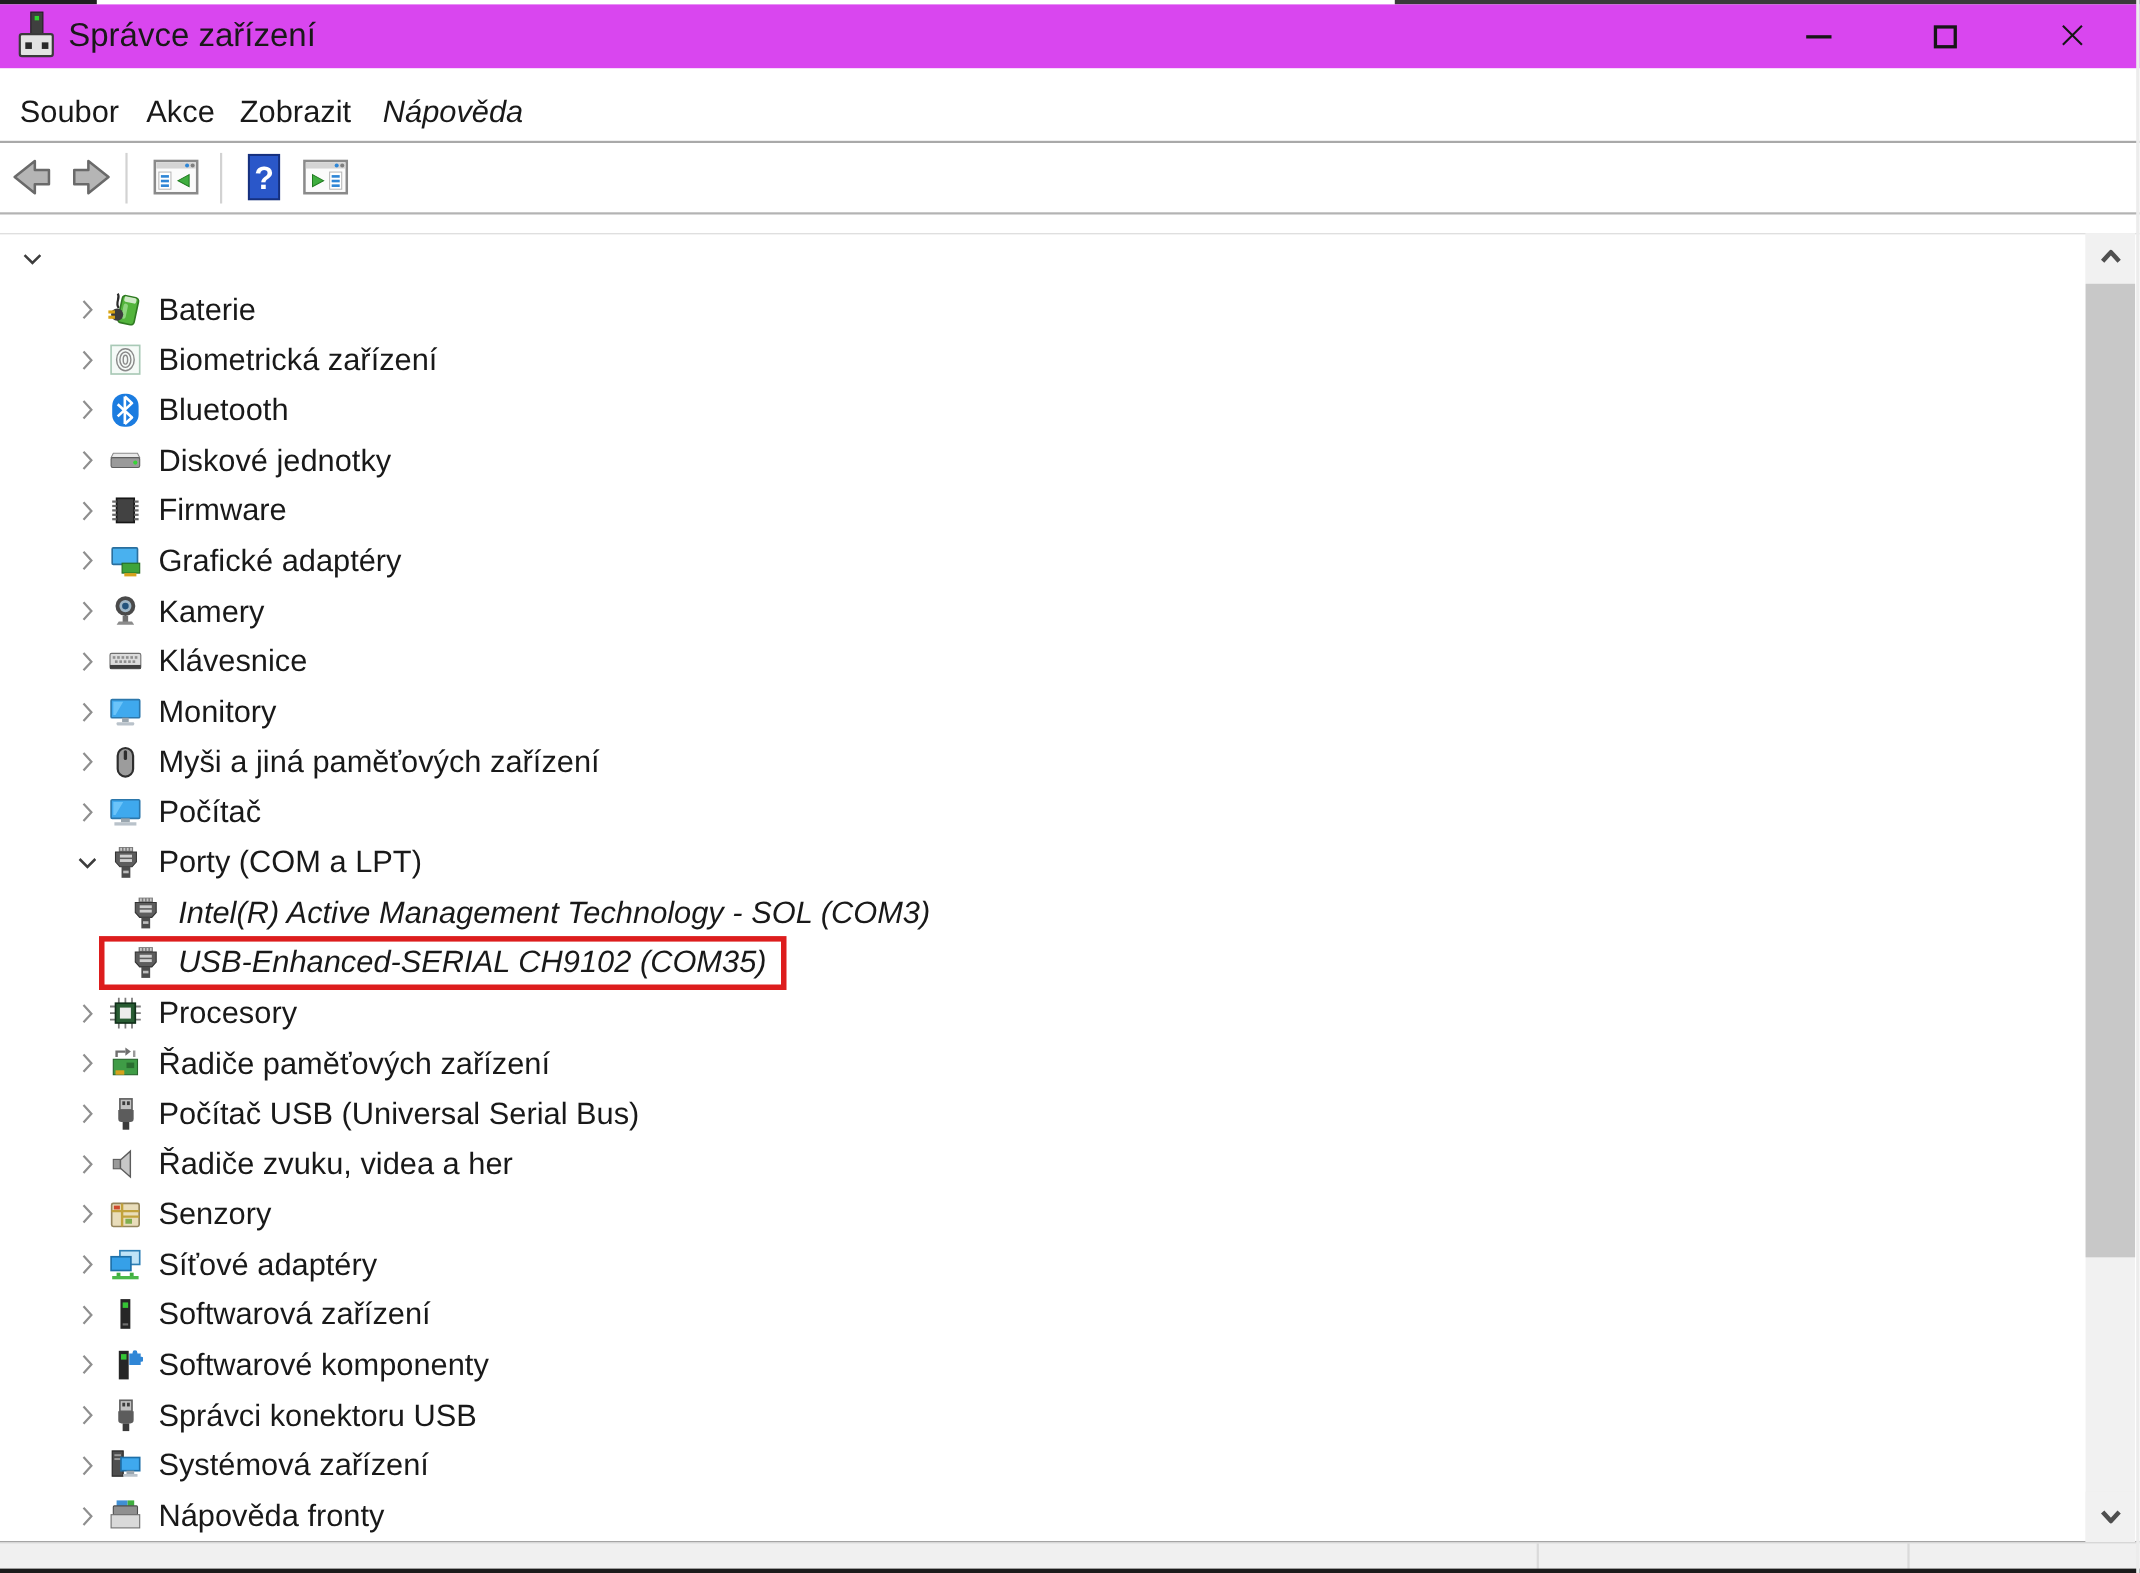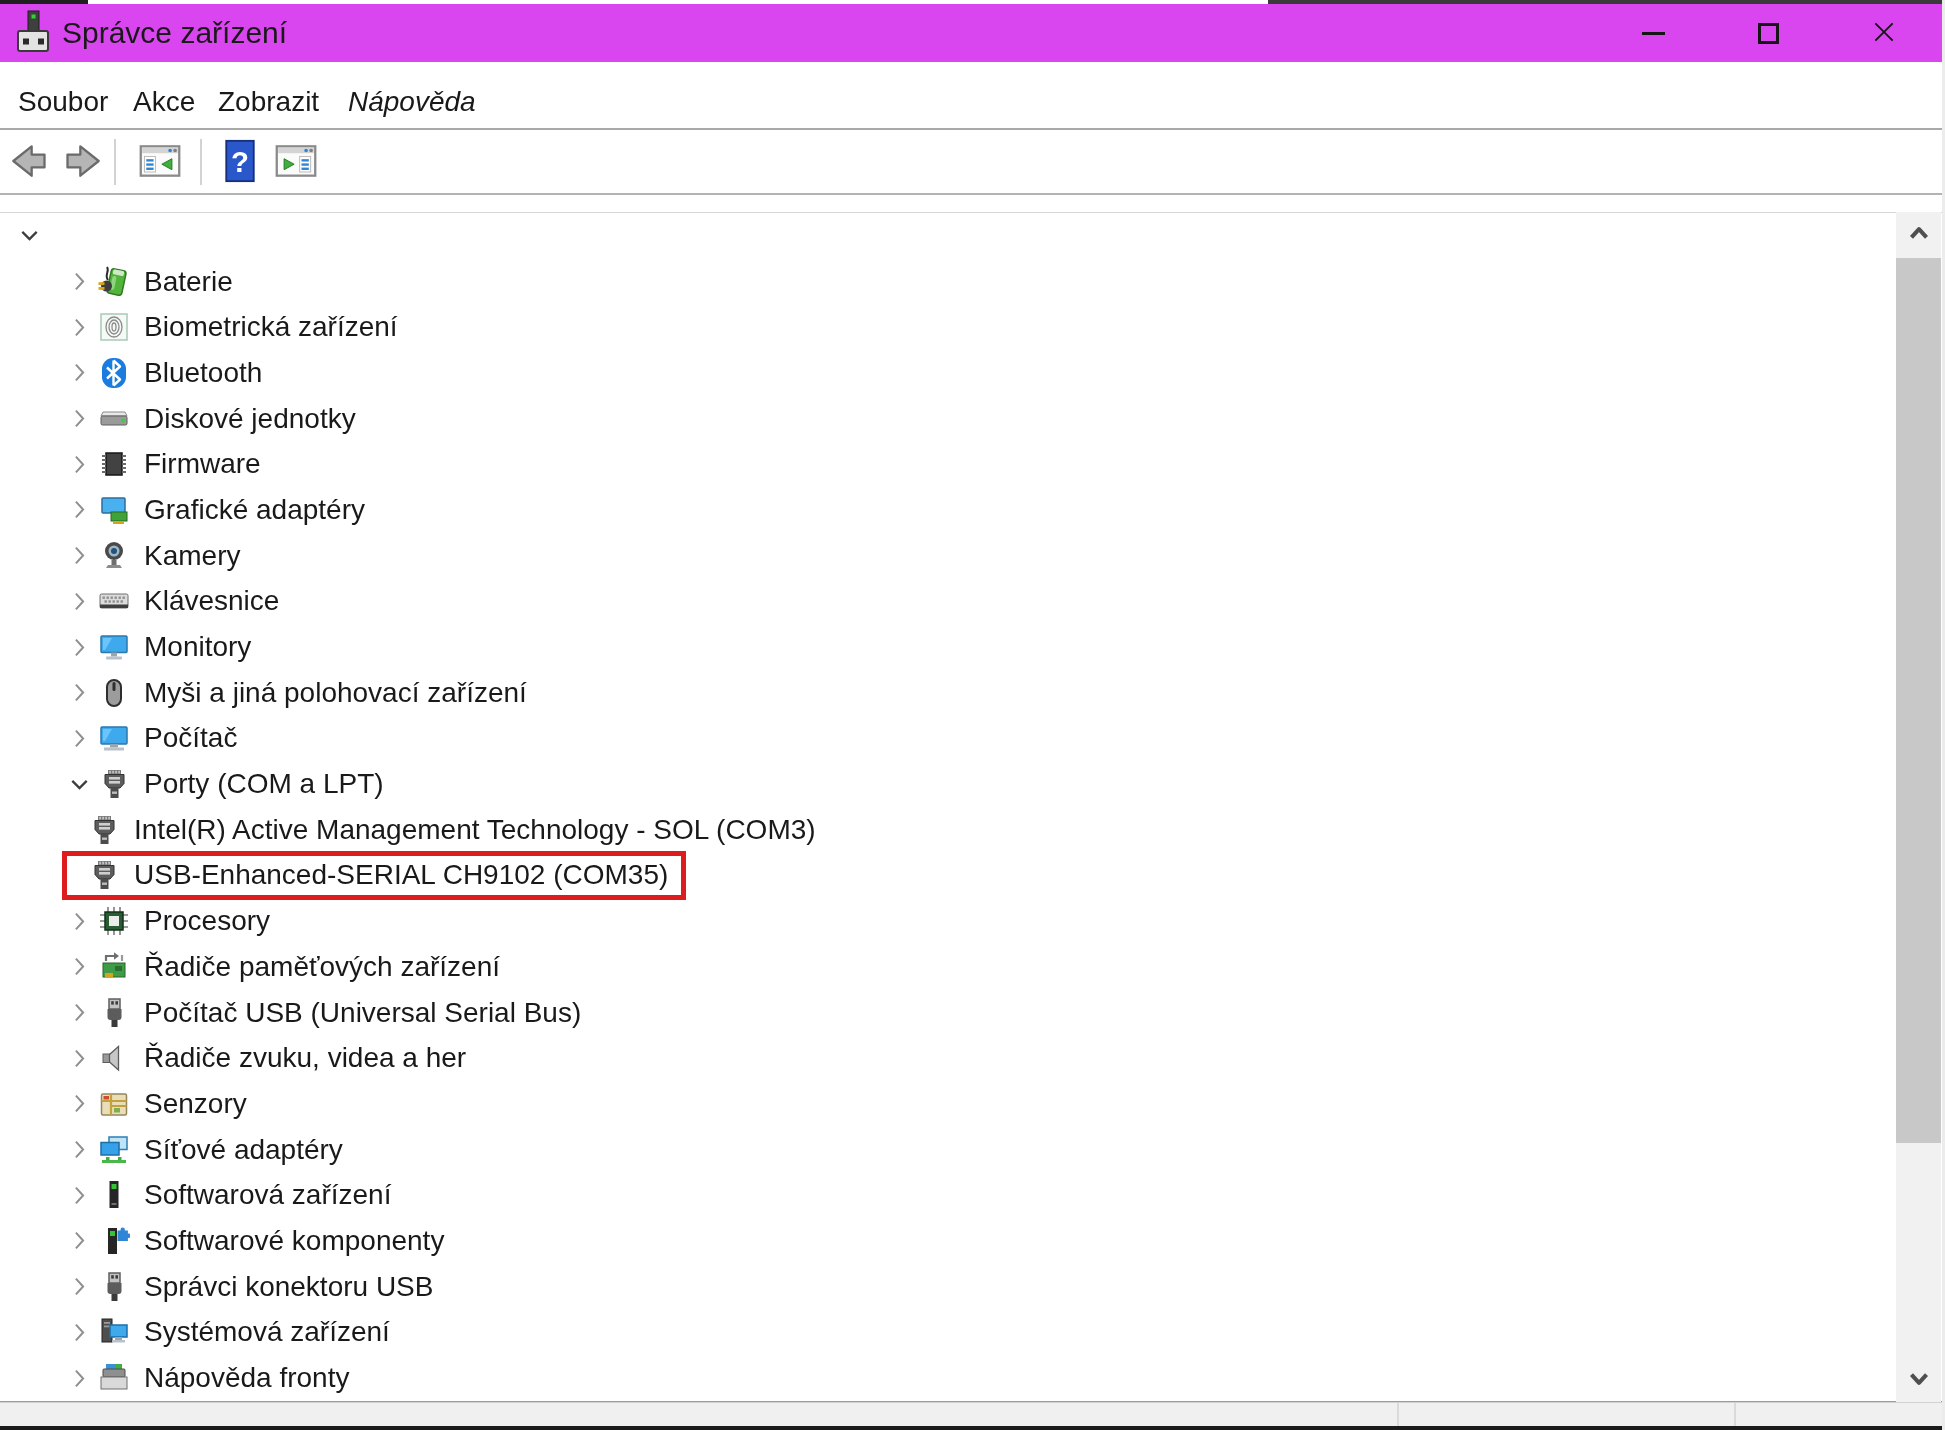--- a/index.html
+++ b/index.html
@@ -34,21 +34,21 @@
   .tb-btn svg{width:44px;height:44px;}
   .tb-0{left:4px;} .tb-1{left:60px;} .tb-2{left:136px;} .tb-3{left:216px;} .tb-4{left:272px;}
   .tb-sep{position:absolute;top:8px;width:2px;height:46px;background:#d2d2d2;}
   .tbs-0{left:114px;} .tbs-1{left:200px;}
   .toolbar-line{position:absolute;top:193px;left:0;right:0;height:2px;background:#b3b3b3;}
 
   
   .tree{position:absolute;top:212px;left:0;right:0;bottom:28px;background:#fff;overflow:hidden;
         border-top:1px solid #d7d7d7;border-bottom:1px solid #9c9c9c;box-sizing:border-box;}
   .tree-row{display:flex;align-items:center;height:45.7px;}
-  .lvl0{padding-left:12px;} .lvl1{padding-left:62px;text-align:right;} .lvl2{padding-left:86px;}
+  .lvl0{padding-left:12px;} .lvl1{padding-left:62px;text-align:right;} .lvl2{padding-left:114px;font-style:italic;}
   .chev{width:34px;height:34px;flex:none;display:flex;align-items:center;justify-content:center;}
   .chev svg{width:23px;height:23px;}
   .content{display:flex;align-items:center;height:100%;padding:0 14px 0 2px;position:relative;}
   .content.selected{background:#cce8ff;}
   .content.annotated::after{content:"";position:absolute;top:-2px;bottom:-2px;left:-24px;right:-4px;
         border:5px solid #dd1d1d;pointer-events:none;}
   .ticon{width:32px;height:36px;flex:none;margin-right:14px;display:flex;align-items:center;justify-content:center;}
   .ticon svg{width:32px;height:36px;}
   .tlabel{font-size:28px;white-space:nowrap;}
 
@@ -348,21 +348,21 @@
             <path d="M11 5 L21 16 L11 27" stroke="#8f8f8f" stroke-width="2.8" fill="none"></path>
           </svg>
         </span>
         <span class="content">
           <span class="ticon">
             <svg viewBox="0 0 32 32">
               <rect x="9" y="3" width="14" height="26" rx="7" fill="#9c9c9c" stroke="#2e2e2e" stroke-width="2"></rect>
               <rect x="14.5" y="5" width="3" height="9" rx="1.5" fill="#2e2e2e"></rect>
             </svg>
           </span>
-          <span class="tlabel">Myši a jiná polohovací zařízení</span>
+          <span class="tlabel">Myši a jiná paměťových zařízení</span>
         </span>
       </div>
       <div class="tree-row lvl1">
         <span class="chev">
           <svg viewBox="0 0 32 32">
             <path d="M11 5 L21 16 L11 27" stroke="#8f8f8f" stroke-width="2.8" fill="none"></path>
           </svg>
         </span>
         <span class="content">
           <span class="ticon">

